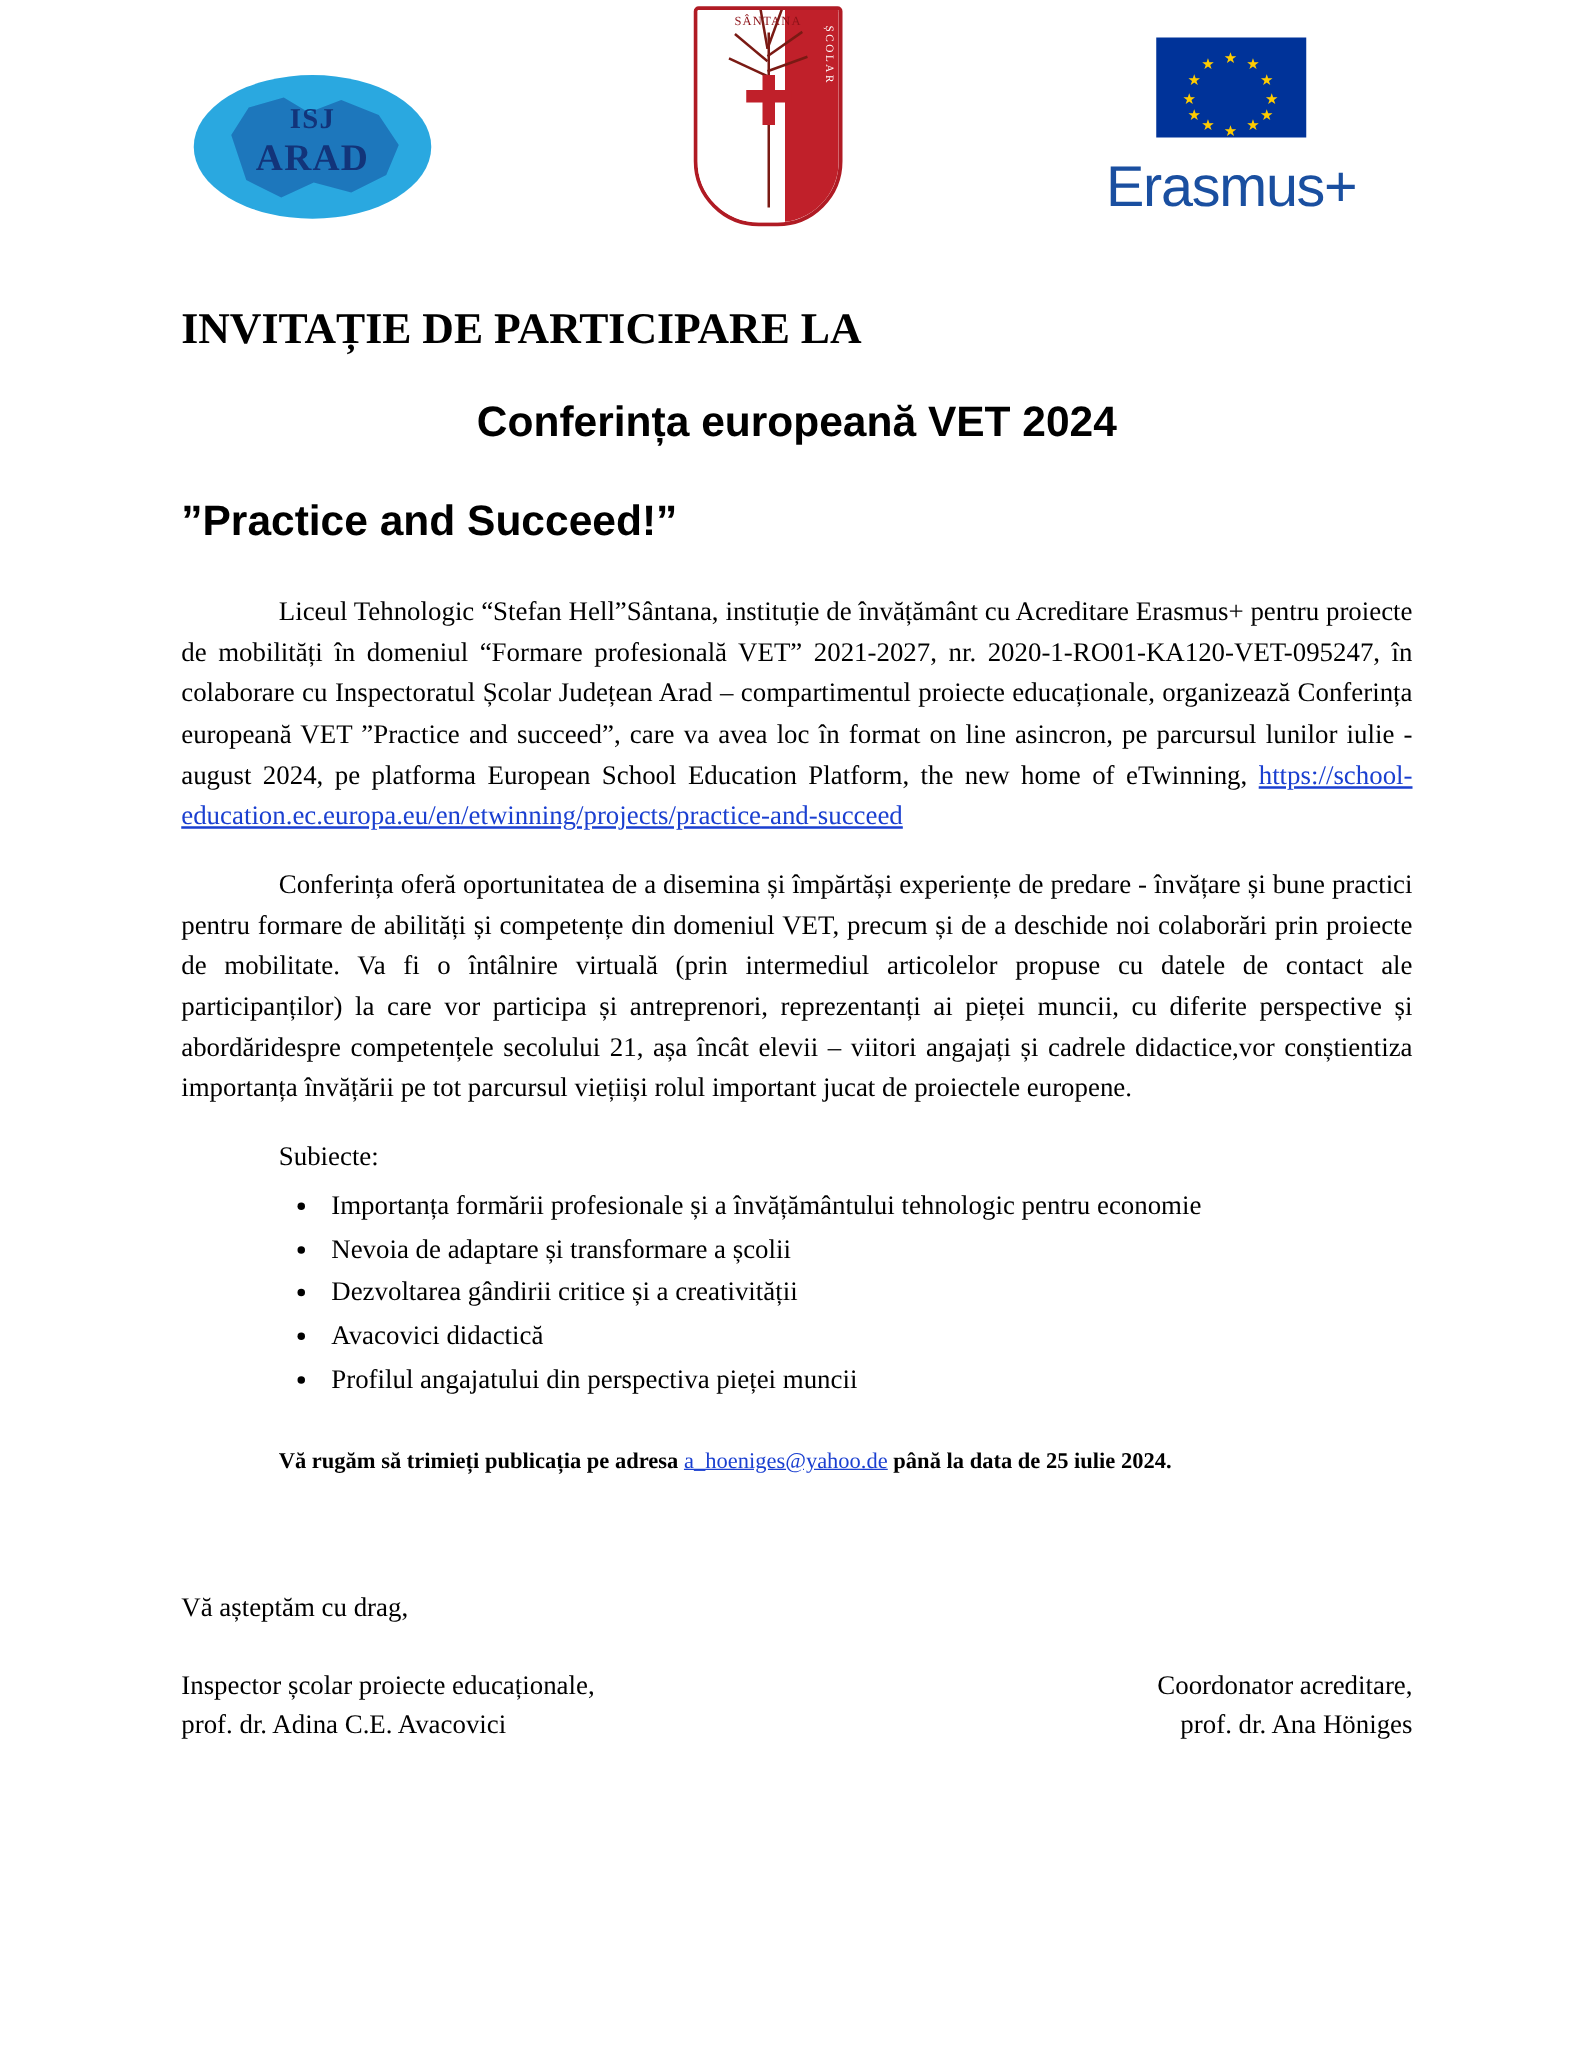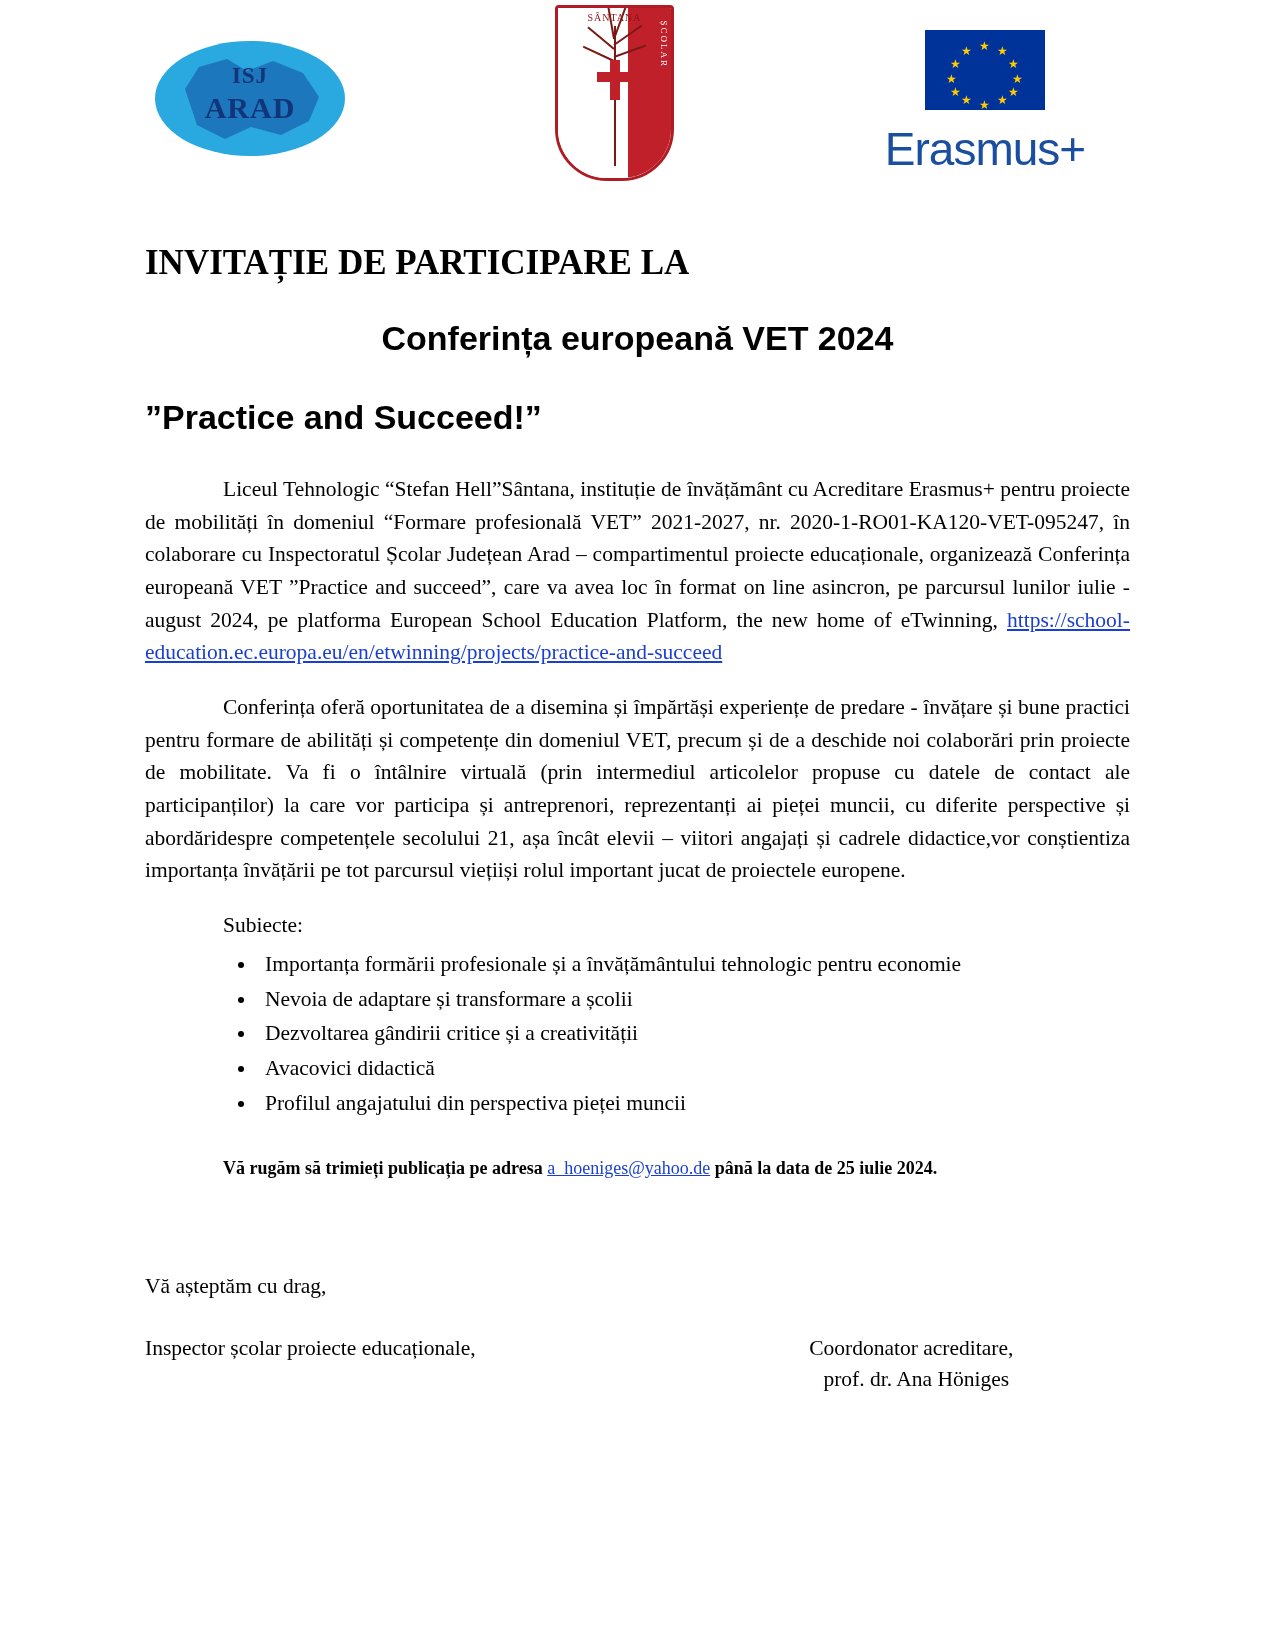--- a/index.html
+++ b/index.html
@@ -27,21 +27,21 @@
   .logo-row {
     position: relative;
     height: 215px;
   }
   .logo {
     position: absolute;
     top: 0;
   }
 
   
-  .logo-isj { left: 10px; top: 41px; width: 190px; height: 120px; }
+  .logo-isj { left: 10px; top: 60px; width: 190px; height: 120px; }
   .isj-ellipse {
     position: absolute;
     left: 0; top: 0;
     width: 190px; height: 115px;
     border-radius: 50% / 50%;
     background: #2aa8e0;
   }
   .isj-inner {
     position: absolute;
     left: 22px; top: 8px;
@@ -232,21 +232,21 @@
   }
 
   .signature-row {
     margin-top: 34px;
     display: flex;
     justify-content: space-between;
     font-size: 21.5px;
     line-height: 1.45;
   }
   .sig-col { width: 48%; }
-  .sig-col.right { text-align: center; padding-left: 110px; }
+  .sig-col.right { text-align: right; padding-left: 110px; }
   .sig-col.right .l2 { padding-left: 10px; }
 </style>
 </head>
 <body>
 
 <div class="page">
 
   <div class="logo-row">
 
     <div class="logo logo-isj">
@@ -317,20 +317,21 @@
     <li>Profilul angajatului din perspectiva pieței muncii</li>
   </ul>
 
   <p class="request"><span>Vă rugăm să trimieți publicația pe adresa </span><a class="mail" href="#">a_hoeniges@yahoo.de</a><span>  până la data de 25 iulie 2024</span><span>.</span></p>
 
   <div class="closing">Vă așteptăm cu drag,</div>
 
   <div class="signature-row">
     <div class="sig-col">
       <div class="l1">Inspector școlar proiecte educaționale,</div>
+      <div class="l2">prof. dr. Adina C.E. Avacovici</div>
     </div>
     <div class="sig-col right">
       <div class="l1">Coordonator acreditare,</div>
       <div class="l2">prof. dr. Ana Höniges</div>
     </div>
   </div>
 
 </div>
 
 </body></html>

